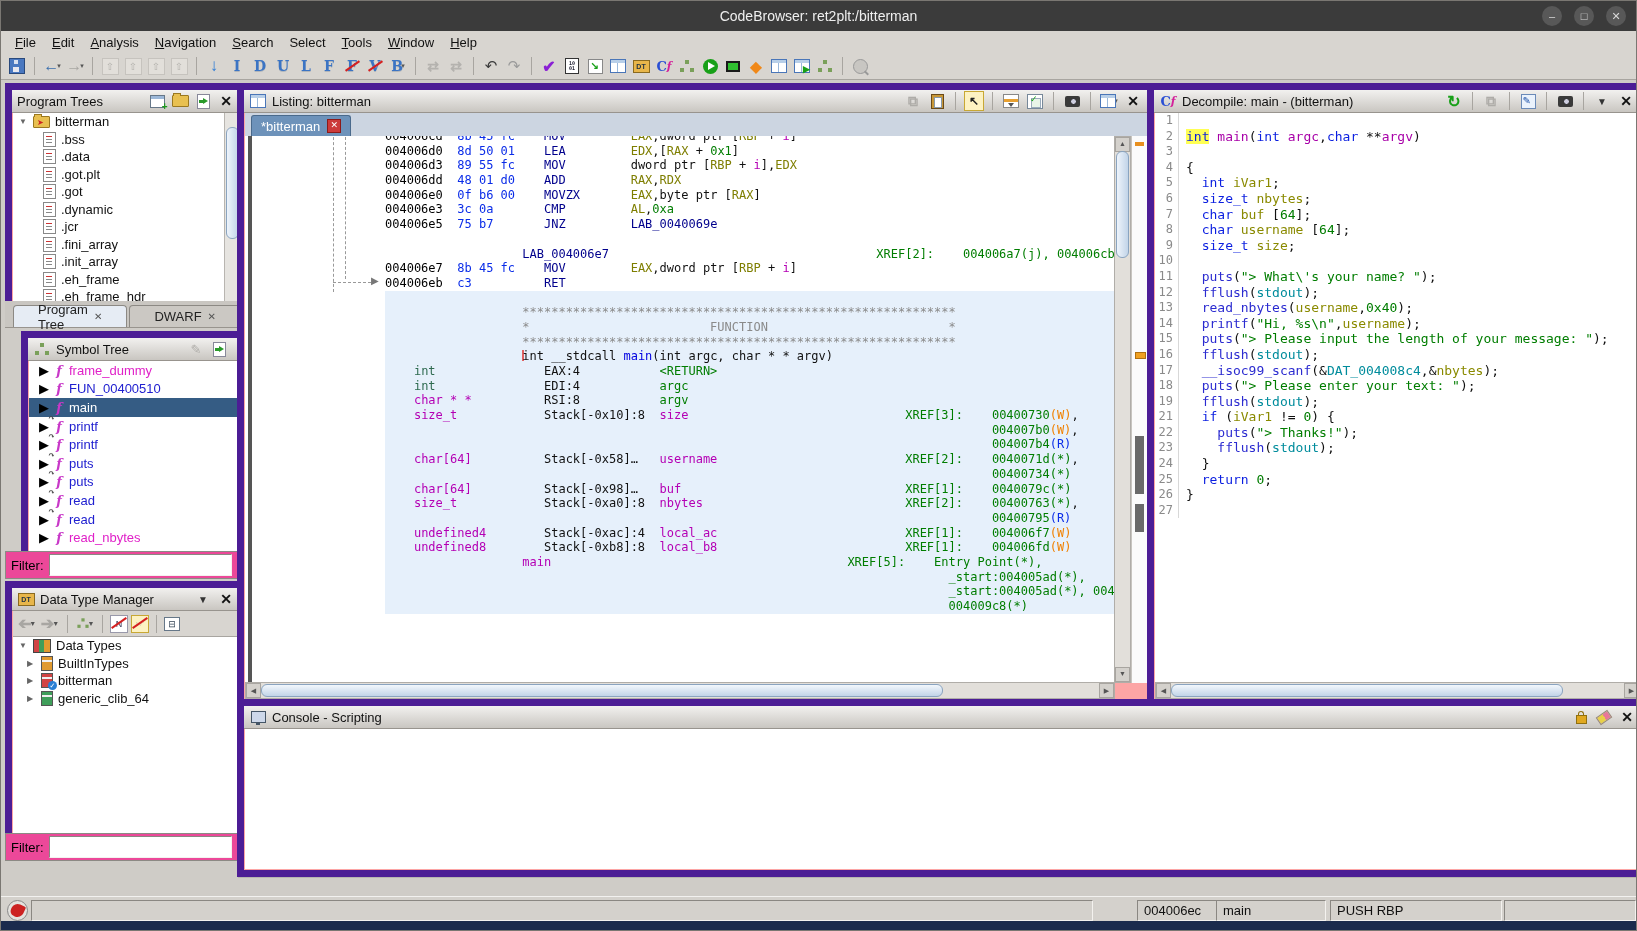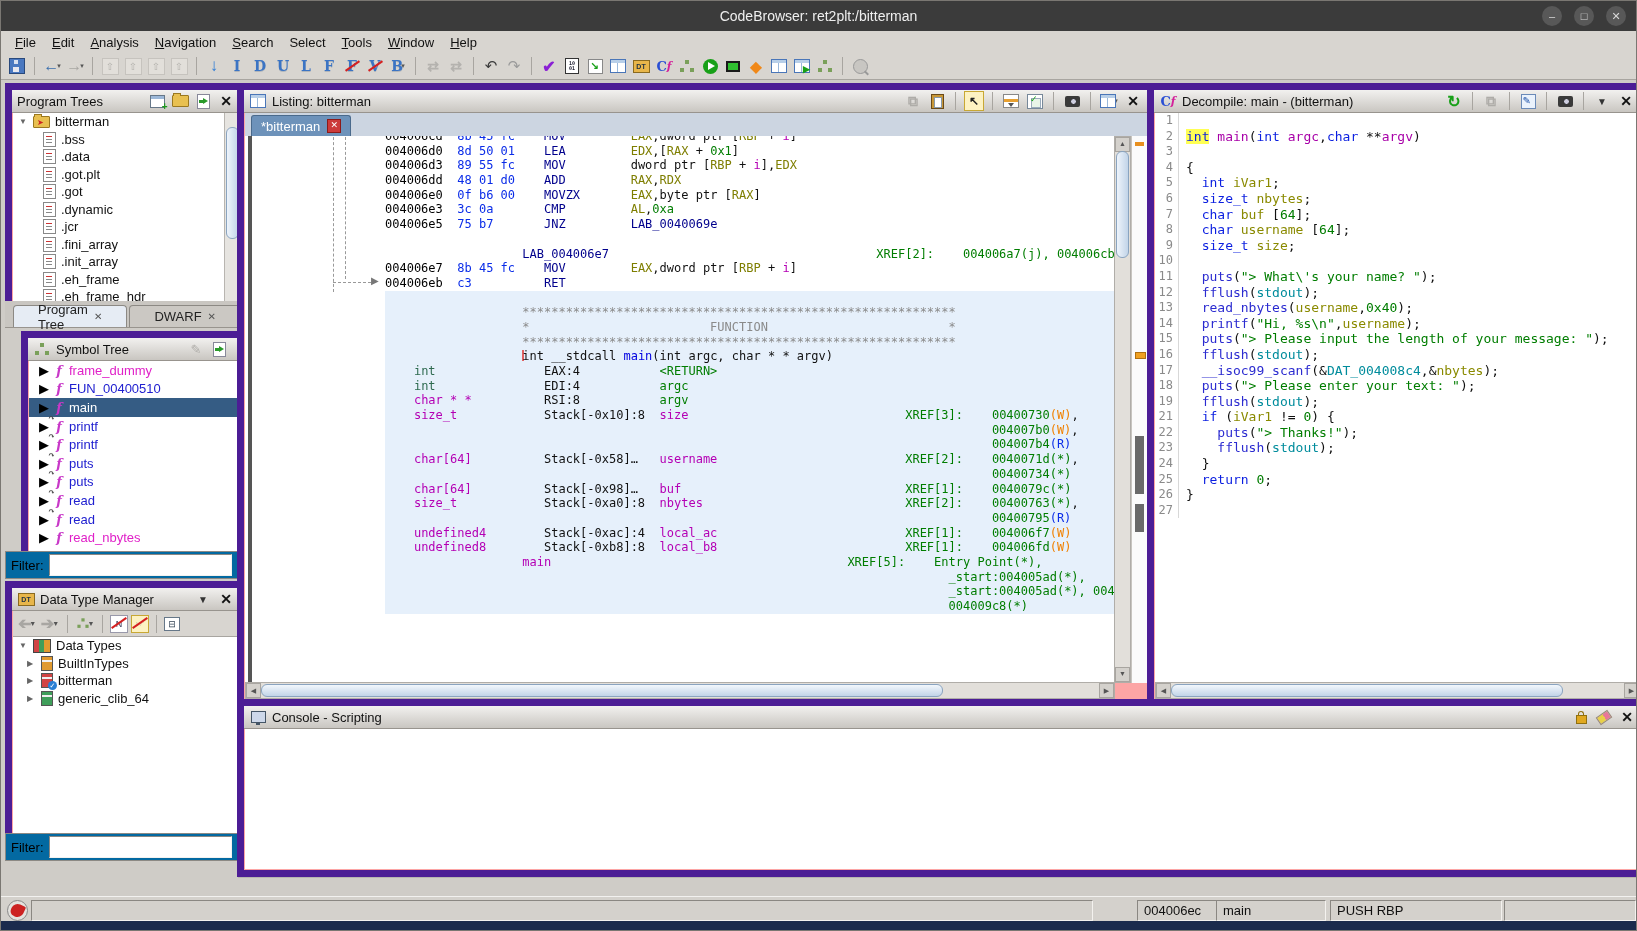--- a/index.html
+++ b/index.html
@@ -92,21 +92,21 @@
   .tree{position:absolute;left:1px;right:16px;top:23px;bottom:1px;overflow:hidden;font-size:13px;background:#fff;}
   .trow{display:flex;align-items:center;gap:5px;height:17.5px;padding-left:6px;white-space:nowrap;color:#111;}
   .trow .exp{width:9px;font-size:8px;color:#666;flex:none;}
   .tindent{padding-left:30px;}
   .vrail{position:absolute;right:1px;top:23px;bottom:1px;width:14px;background:#e6e4e0;border-left:1px solid #b8b5b0;}
   .pill{position:absolute;left:1px;width:11px;background:linear-gradient(90deg,#eef4fb,#c2d4e8);border:1px solid #8aa4c0;border-radius:6px;}
   .tabsrow{position:absolute;display:flex;align-items:flex-end;gap:2px;padding-left:8px;background:#c9c6c1;border-bottom:1px solid #98948e;}
   .ltab{height:21px;display:flex;align-items:center;gap:6px;padding:0 24px;font-size:13px;border:1px solid #8c8984;border-bottom:none;border-radius:4px 4px 0 0;background:#cbc8c3;color:#222;}
   .ltab.active{background:#e6ecf4;}
   .ltab .x{font-size:10px;color:#555;}
-  .fltrow{position:absolute;background:#0369a1;border:1px solid #8c8984;display:flex;align-items:center;gap:5px;padding:0 5px;font-size:13px;}
+  .fltrow{position:absolute;background:#ec4899;border:1px solid #8c8984;display:flex;align-items:center;gap:5px;padding:0 5px;font-size:13px;}
   .fltinput{flex:1;height:18px;background:#fff;border:1px solid;border-color:#8a8782 #f4f2ef #f4f2ef #8a8782;}
   .i-fcfg{width:16px;height:16px;background:#e8f0f8;border:1px solid #90a8c0;color:#2a6fd4;font-size:10px;display:inline-flex;align-items:center;justify-content:center;}
   .symrow{display:flex;align-items:center;gap:4px;height:18.6px;padding-left:10px;white-space:nowrap;font-size:13px;position:relative;}
   .fico{font:italic bold 13px "DejaVu Serif",serif;color:#c838c8;width:12px;text-align:center;position:relative;flex:none;}
   .fico .thk{position:absolute;left:-5px;top:-6px;font-size:8px;color:#444;}
   .sym-m{color:#e020c8;}
   .sym-b{color:#2020d0;}
   .symrow.sel{background:#355c84;}
   .symrow.sel .lbl{color:#fff;}
   .dtmbar{position:absolute;left:1px;right:1px;top:23px;height:25px;background:#d8d5d0;border-bottom:1px solid #a8a5a0;display:flex;align-items:center;gap:3px;padding-left:4px;}

